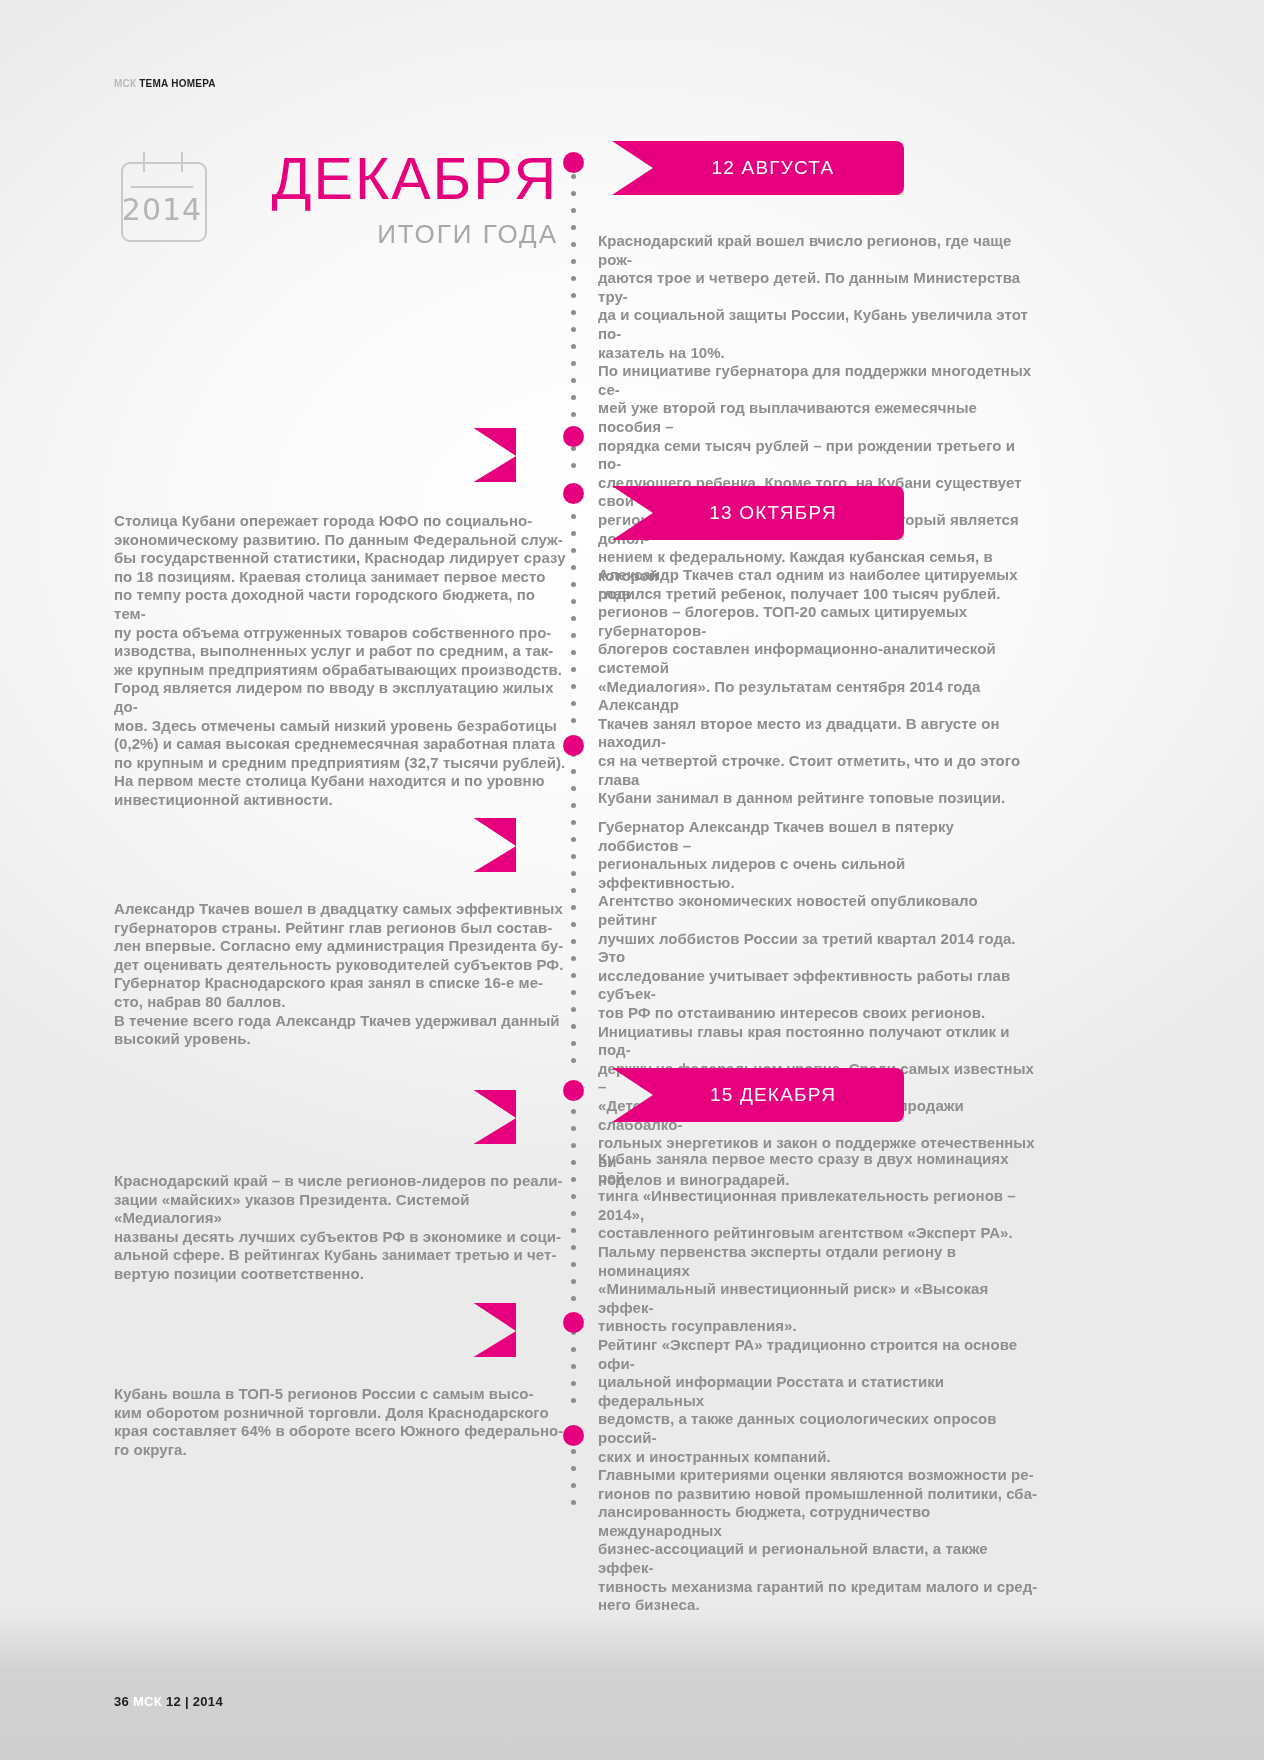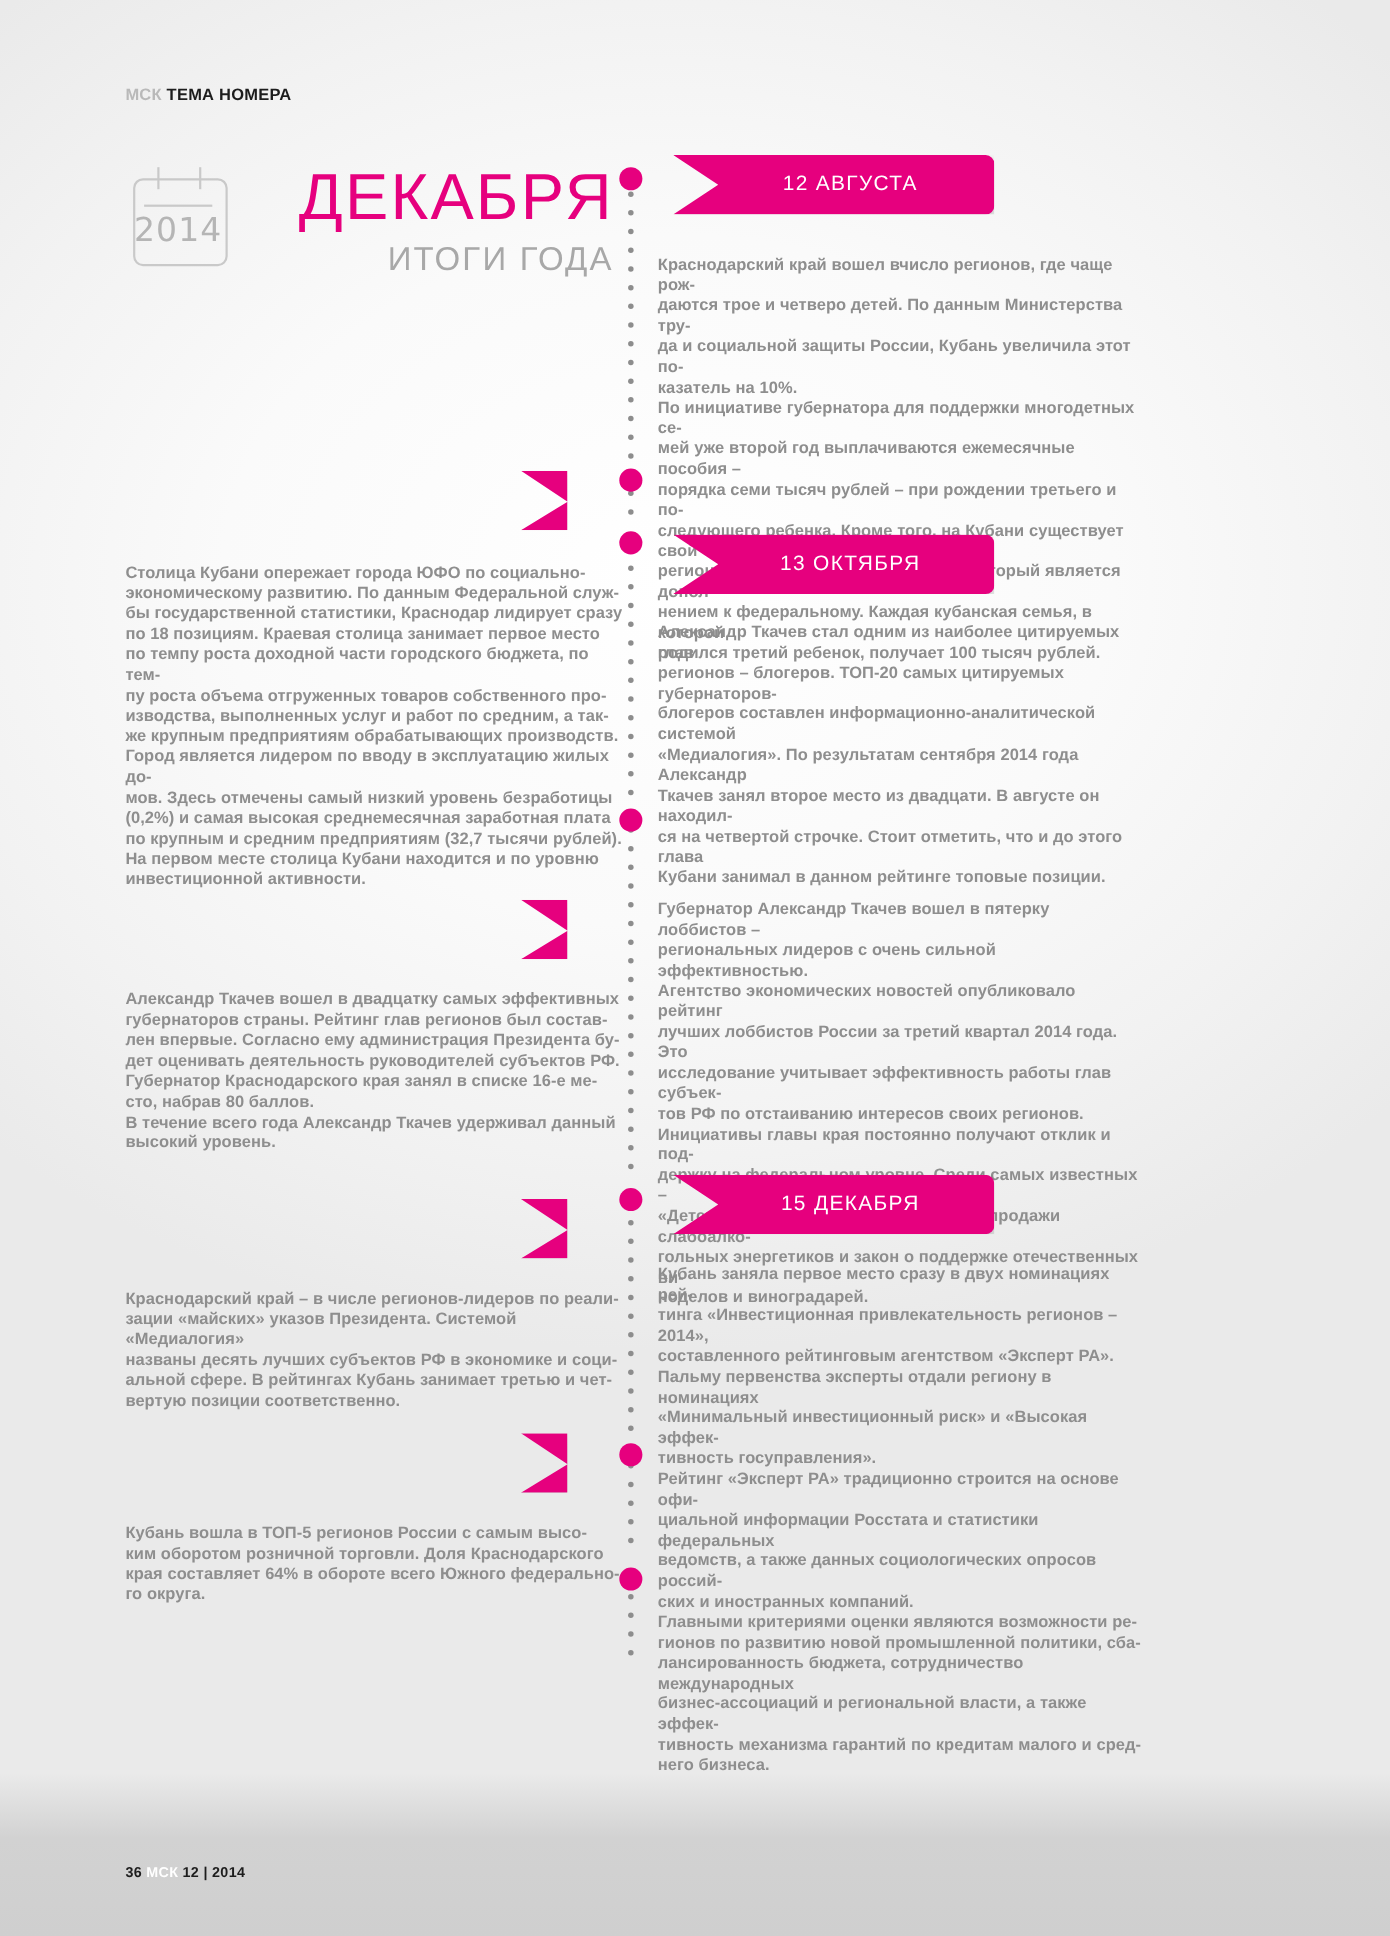--- a/index.html
+++ b/index.html
@@ -7,37 +7,37 @@
     width:1264px;height:1760px;
     font-family:"Liberation Sans", sans-serif;
     background:
       radial-gradient(ellipse 900px 700px at 48% 30%, #ffffff 0%, #fafafa 45%, #f2f2f2 75%, #eaeaea 100%),
       linear-gradient(160deg,#fdfdfd 0%,#f4f4f4 55%,#e3e3e3 100%);
     position:relative;overflow:hidden;
   }
   .page{position:absolute;inset:0;}
 
   
-  .kicker{position:absolute;left:114px;top:78px;font-size:15px;font-weight:bold;letter-spacing:.2px;}
+  .kicker{position:absolute;left:114px;top:78px;font-size:10px;font-weight:bold;letter-spacing:.2px;}
   .kicker .msk{color:#b9b9b9;}
   .kicker .tema{color:#1d1d1d;}
 
   
   .cal{position:absolute;left:121px;top:152px;width:86px;height:88px;}
   .cal .body{position:absolute;left:0;top:10px;width:82px;height:76px;border:2px solid #c9c9c9;border-radius:9px;background:transparent;}
   .cal .ring{position:absolute;width:2px;height:20px;background:#c9c9c9;top:0;}
   .cal .ring.a{left:22px;}
   .cal .ring.b{left:60px;}
   .cal .rule{position:absolute;left:10px;top:34px;width:62px;height:2px;background:#c9c9c9;}
   .cal .yr{position:absolute;left:0;top:40px;width:82px;text-align:center;font-size:30px;color:#b5b5b5;letter-spacing:1px;font-family:"DejaVu Sans", sans-serif;}
 
   
   .title{position:absolute;right:706px;top:150px;width:400px;text-align:right;}
   .title .main{font-size:59px;color:#e6007e;letter-spacing:2px;line-height:1;font-weight:400;}
-  .title .sub{font-size:30px;color:#a8a8a8;letter-spacing:2px;margin-top:10px;font-weight:300;}
+  .title .sub{font-size:26px;color:#a8a8a8;letter-spacing:2px;margin-top:10px;font-weight:300;}
 
   .intro{position:absolute;right:706px;top:272px;width:400px;text-align:right;
     font-size:13.5px;line-height:19px;color:#b3b3b3;letter-spacing:.15px;font-weight:300;}
 
   
   .timeline{position:absolute;left:570px;top:140px;width:8px;height:1380px;}
   .tdot{position:absolute;left:1px;width:5px;height:5px;border-radius:50%;background:#8d8d8d;}
   .bigdot{position:absolute;left:-7px;width:21px;height:21px;border-radius:50%;background:#e6007e;}
 
   

